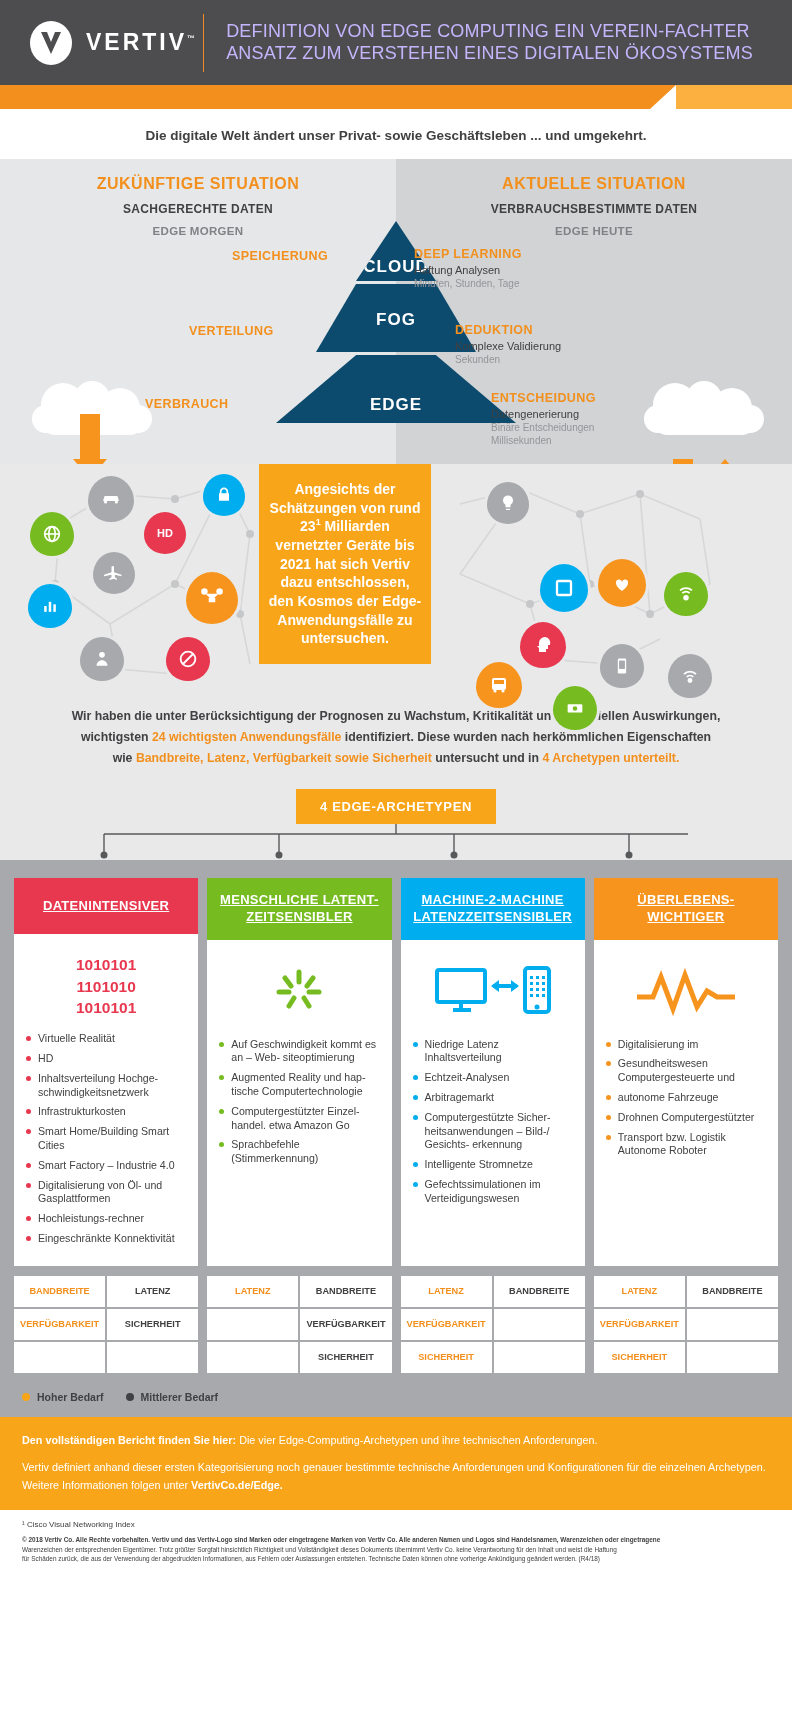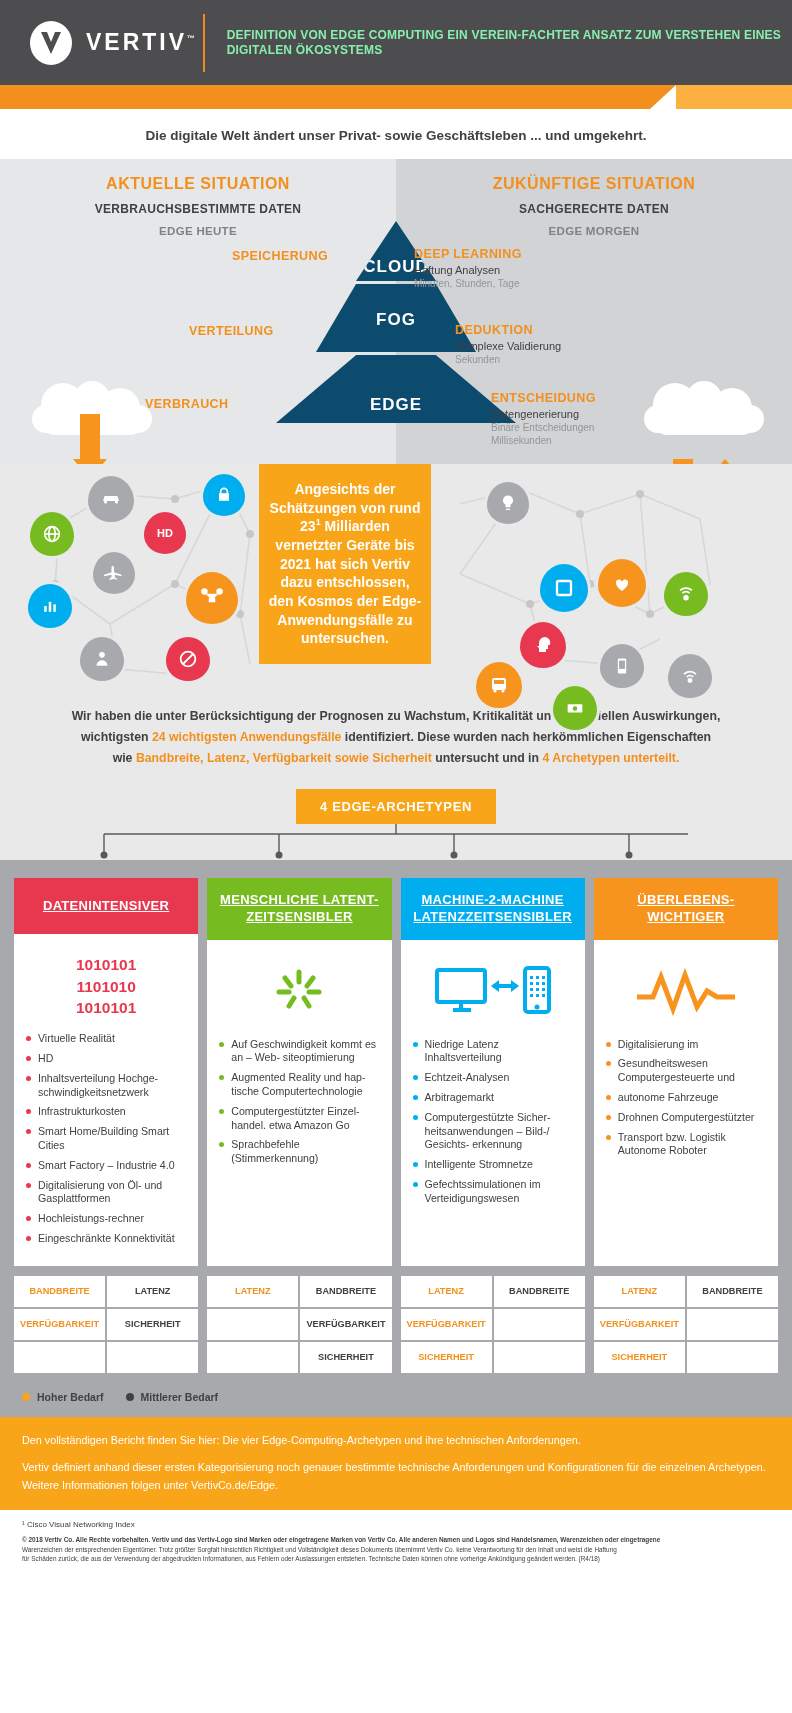--- a/index.html
+++ b/index.html
@@ -10,21 +10,21 @@
   }
   .page { position:relative; width:792px; height:1713px; }
 
   
   .header { background:#4d4d4f; height:85px; display:flex; align-items:center; padding:0 0 0 28px; }
   .logo-wrap { display:flex; align-items:center; gap:12px; width:175px; }
   .logo-mark { width:46px; height:46px; position:relative; }
   .logo-text { color:#fff; font-size:23px; font-weight:bold; letter-spacing:3px; }
   .logo-tm { font-size:8px; vertical-align:super; letter-spacing:0; }
   .hdr-div { width:2px; height:58px; background:#f08a24; margin:0 22px 0 8px; }
-  .hdr-title { color:#86efac; font-weight:bold; font-size:12px; line-height:1.22; letter-spacing:0.2px; }
+  .hdr-title { color:#c4b5fd; font-weight:normal; font-size:18px; line-height:1.22; letter-spacing:0.2px; }
 
   .orange-bar { height:24px; display:flex; }
   .orange-bar .a { flex:1; background:#f3901d; }
   .orange-bar .notch { width:26px; background:#f3901d;
      clip-path:polygon(0 0, 100% 0, 0 100%); }
   .orange-bar .b { width:116px; background:#fbb040; }
 
   .tagline { text-align:center; font-size:13.5px; font-weight:bold; color:#414042; padding:19px 0 16px; }
 
   
@@ -107,21 +107,21 @@
                padding:2px; }
   .attr-cell.o { color:#f3901d; }
   .attr-cell.d { color:#414042; }
 
   .legend { background:#a7a9ac; display:flex; align-items:center; gap:22px;
             padding:10px 22px 14px; font-size:10.5px; font-weight:bold; color:#414042; }
   .legend .dot { display:inline-block; width:8px; height:8px; border-radius:50%; margin-right:7px; }
 
   
   .foot-orange { background:#f9a51a; color:#fff; padding:15px 22px 16px; font-size:10.8px; line-height:1.62; }
-  .foot-orange b { font-weight:normal; }
+  .foot-orange b { font-weight:bold; }
   .foot-note { padding:10px 22px 4px; font-size:8px; color:#414042; }
   .foot-legal { padding:2px 22px 10px; font-size:6.4px; color:#414042; line-height:1.5; }
   .foot-legal .l1 { font-weight:bold; }
 </style>
 </head>
 <body>
 
 <div class="page">
 
   <div class="header">
@@ -145,28 +145,28 @@
   </div>
 
   <div class="tagline">Die digitale Welt ändert unser Privat- sowie Geschäftsleben ... und umgekehrt.</div>
 
   <div class="pyr">
     <div class="pyr-left"></div>
     <div class="pyr-right"></div>
 
     <div class="pyr-heads">
       <div class="pyr-col">
+        <div class="t1">ZUKÜNFTIGE SITUATION</div>
+        <div class="t2">SACHGERECHTE DATEN</div>
+        <div class="t3">EDGE MORGEN</div>
+      </div>
+      <div class="pyr-col">
         <div class="t1">AKTUELLE SITUATION</div>
         <div class="t2">VERBRAUCHSBESTIMMTE DATEN</div>
         <div class="t3">EDGE HEUTE</div>
-      </div>
-      <div class="pyr-col">
-        <div class="t1">ZUKÜNFTIGE SITUATION</div>
-        <div class="t2">SACHGERECHTE DATEN</div>
-        <div class="t3">EDGE MORGEN</div>
       </div>
     </div>
 
     <div class="cloud cloud-l">
       <svg width="125" height="62" viewBox="0 0 125 62">
         <circle cx="33" cy="24" r="22" fill="#fff"></circle>
           <circle cx="62" cy="18" r="18" fill="#fff"></circle>
         <circle cx="90" cy="27" r="20" fill="#fff"></circle>
           <rect x="12" y="28" width="101" height="26" rx="13" fill="#fff"></rect>
         <circle cx="16" cy="38" r="14" fill="#fff"></circle>

